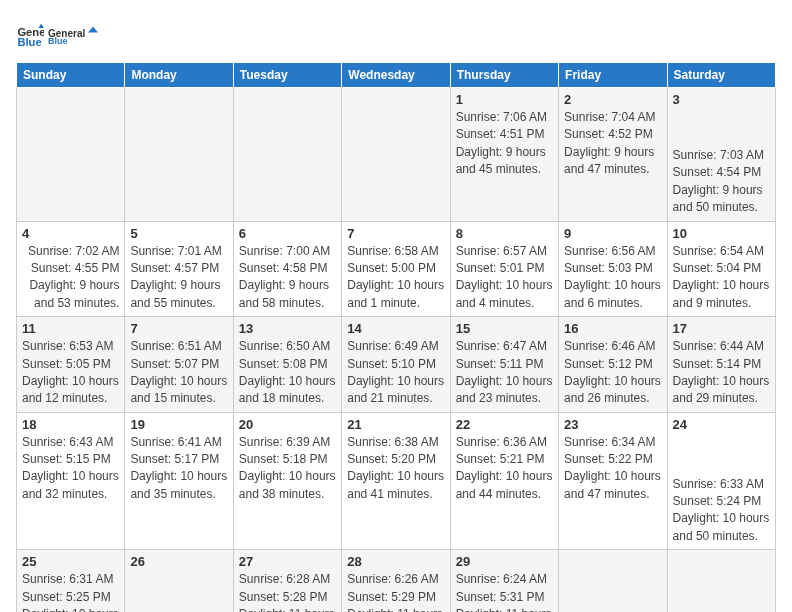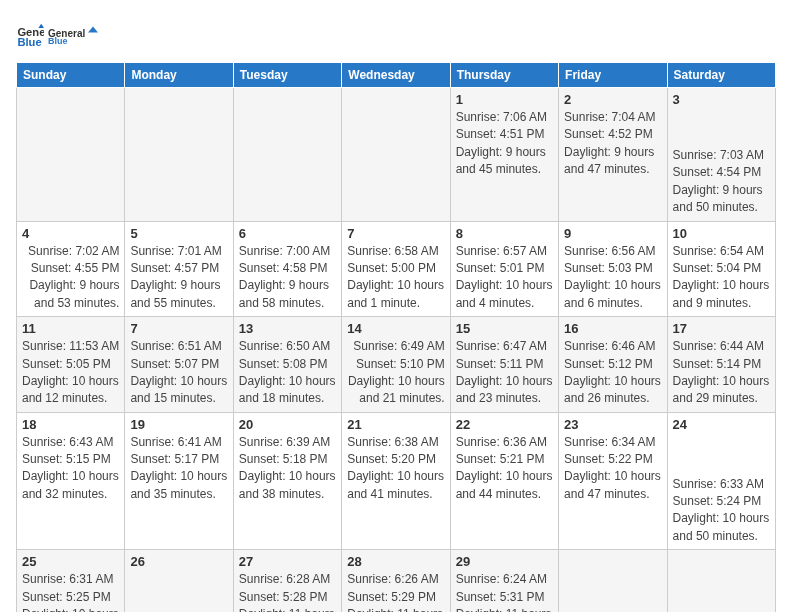--- a/index.html
+++ b/index.html
@@ -190,42 +190,42 @@
           <span class="day-number">10</span>
           <div class="day-info" style="white-space: pre-line;">Sunrise: 6:54 AM
 Sunset: 5:04 PM
 Daylight: 10 hours
 and 9 minutes.</div>
         </td>
       </tr>
       <tr>
         <td>
           <span class="day-number">11</span>
-          <div class="day-info" style="white-space: pre-line;">Sunrise: 11:53 AM
+          <div class="day-info" style="white-space: pre-line;">Sunrise: 6:53 AM
 Sunset: 5:05 PM
 Daylight: 10 hours
 and 12 minutes.</div>
         </td>
         <td>
           <span class="day-number">7</span>
           <div class="day-info" style="white-space: pre-line;">Sunrise: 6:51 AM
 Sunset: 5:07 PM
 Daylight: 10 hours
 and 15 minutes.</div>
         </td>
         <td>
           <span class="day-number">13</span>
           <div class="day-info" style="white-space: pre-line;">Sunrise: 6:50 AM
 Sunset: 5:08 PM
 Daylight: 10 hours
 and 18 minutes.</div>
         </td>
         <td>
           <span class="day-number">14</span>
-          <div class="day-info" style="white-space: pre-line; text-align: right;">Sunrise: 6:49 AM
+          <div class="day-info" style="white-space: pre-line;">Sunrise: 6:49 AM
 Sunset: 5:10 PM
 Daylight: 10 hours
 and 21 minutes.</div>
         </td>
         <td>
           <span class="day-number">15</span>
           <div class="day-info" style="white-space: pre-line;">Sunrise: 6:47 AM
 Sunset: 5:11 PM
 Daylight: 10 hours
 and 23 minutes.</div>

